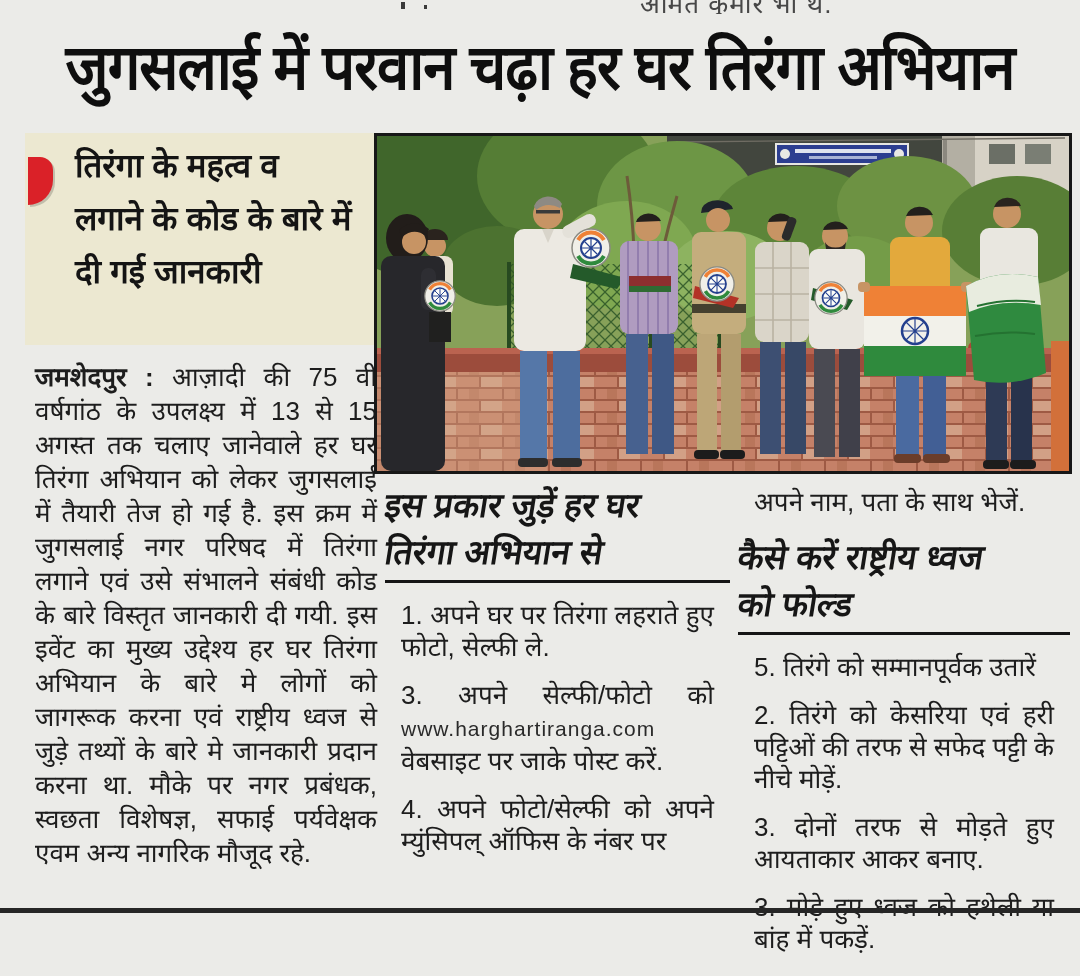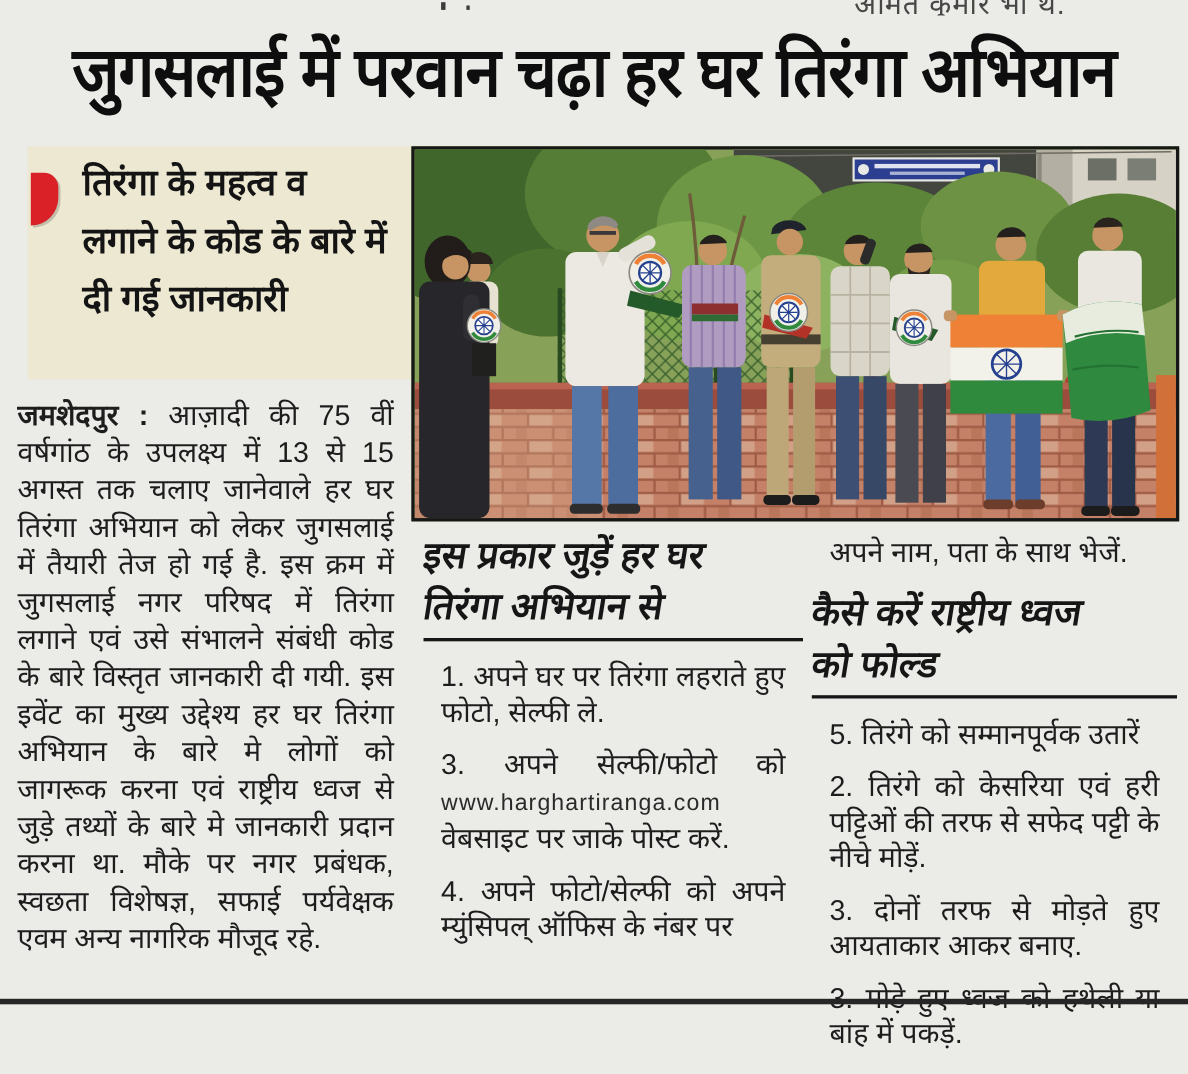--- a/index.html
+++ b/index.html
@@ -1,39 +1,39 @@
 <!DOCTYPE html>
 <html><head>
 <meta charset="utf-8">
 <style>
   html,body{margin:0;padding:0;}
   body{width:1080px;height:976px;overflow:hidden;background:#ebebe8;
        font-family:"Liberation Sans","DejaVu Sans",sans-serif;color:#161616;}
   .page{position:relative;width:1080px;height:976px;background:#ebebe8;}
 
   
-  .top-strip{position:absolute;left:609px;top:0;width:360px;height:14px;overflow:hidden;text-align:right;}
+  .top-strip{position:absolute;left:640px;top:0;width:360px;height:14px;overflow:hidden;}
   .top-strip span{display:block;margin-top:-15px;font-size:26px;color:#474747;letter-spacing:1px;}
   .speck{position:absolute;background:#3a3a3a;}
   .s1{left:401px;top:2px;width:4px;height:7px;}
   .s2{left:424px;top:5px;width:3px;height:4px;}
 
   .headline{position:absolute;left:20px;top:26px;width:1040px;margin:0;
             font-size:58px;line-height:1.4;font-weight:800;color:#0e0e0e;
             text-align:center;letter-spacing:-1px;transform:scaleY(1.08);}
 
   
   .lead-box{position:absolute;left:25px;top:133px;width:404px;height:212px;background:#ece8d1;}
   .lead-box p{margin:0;position:absolute;left:50px;top:6px;width:278px;
               font-size:33px;line-height:53px;font-weight:700;color:#141414;}
   .bullet{position:absolute;left:3px;top:24px;width:25px;height:48px;background:#da2128;
           border-radius:0 25px 48px 0;box-shadow:2px 2px 0 rgba(0,0,0,.18);}
 
   
-  .body-col{position:absolute;left:16px;top:360px;width:342px;}
+  .body-col{position:absolute;left:35px;top:360px;width:342px;}
   .body-col p{margin:0;font-size:26px;line-height:34px;text-align:justify;color:#1d1d1d;}
   .dateline{font-weight:800;}
 
   
   .photo{position:absolute;left:374px;top:133px;width:692px;height:335px;margin:0;
          border:3px solid #171717;background:#8aa25d;box-sizing:content-box;}
   .photo svg{display:block;width:692px;height:335px;}
 
   
   .col{position:absolute;}

